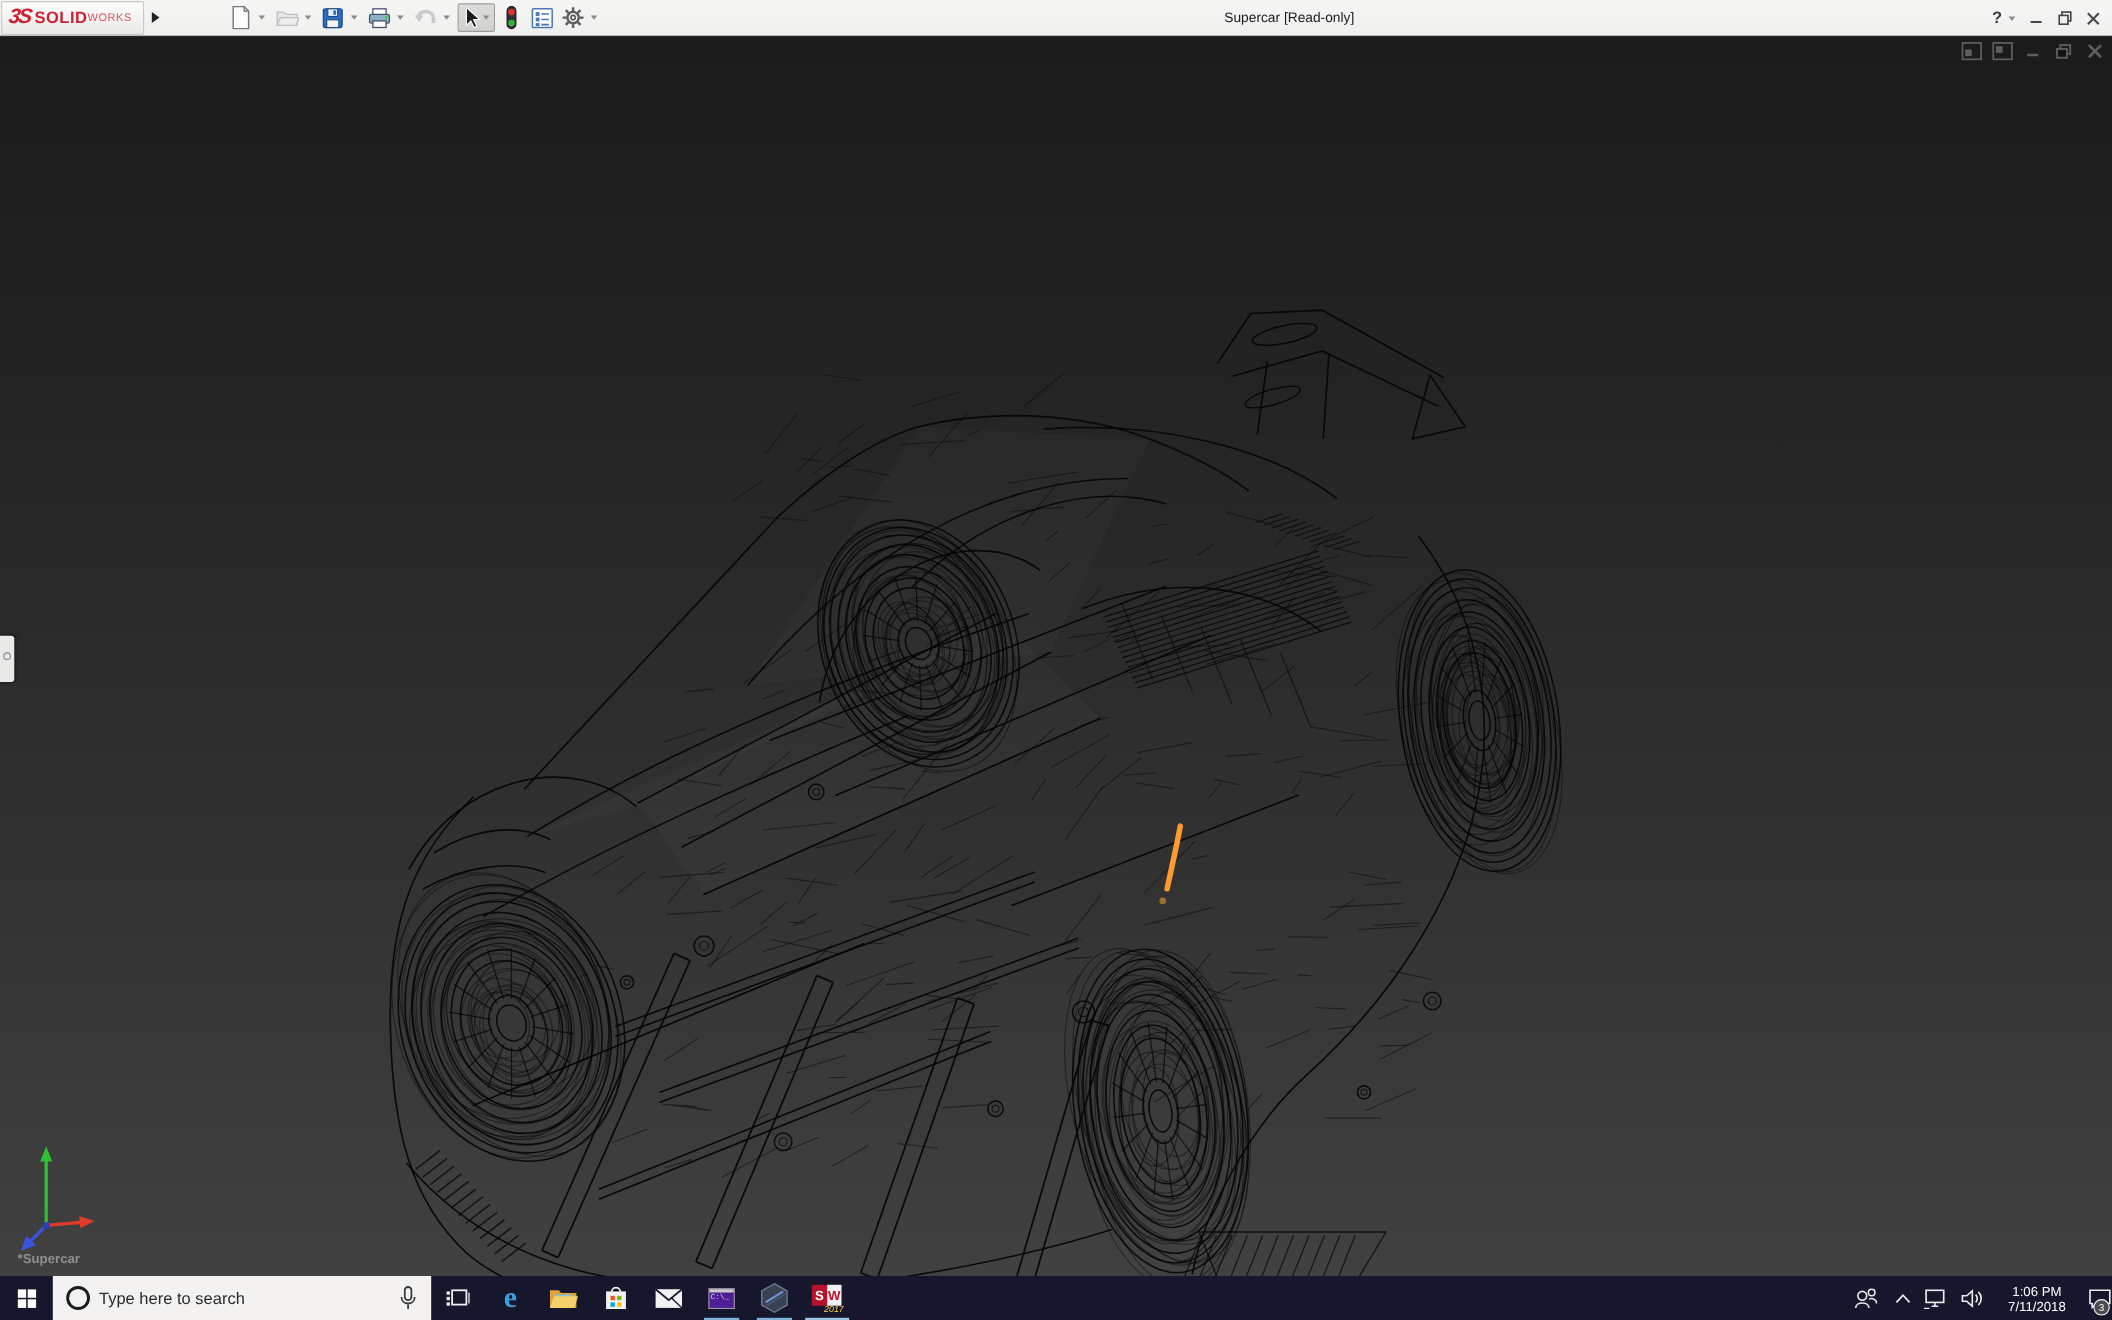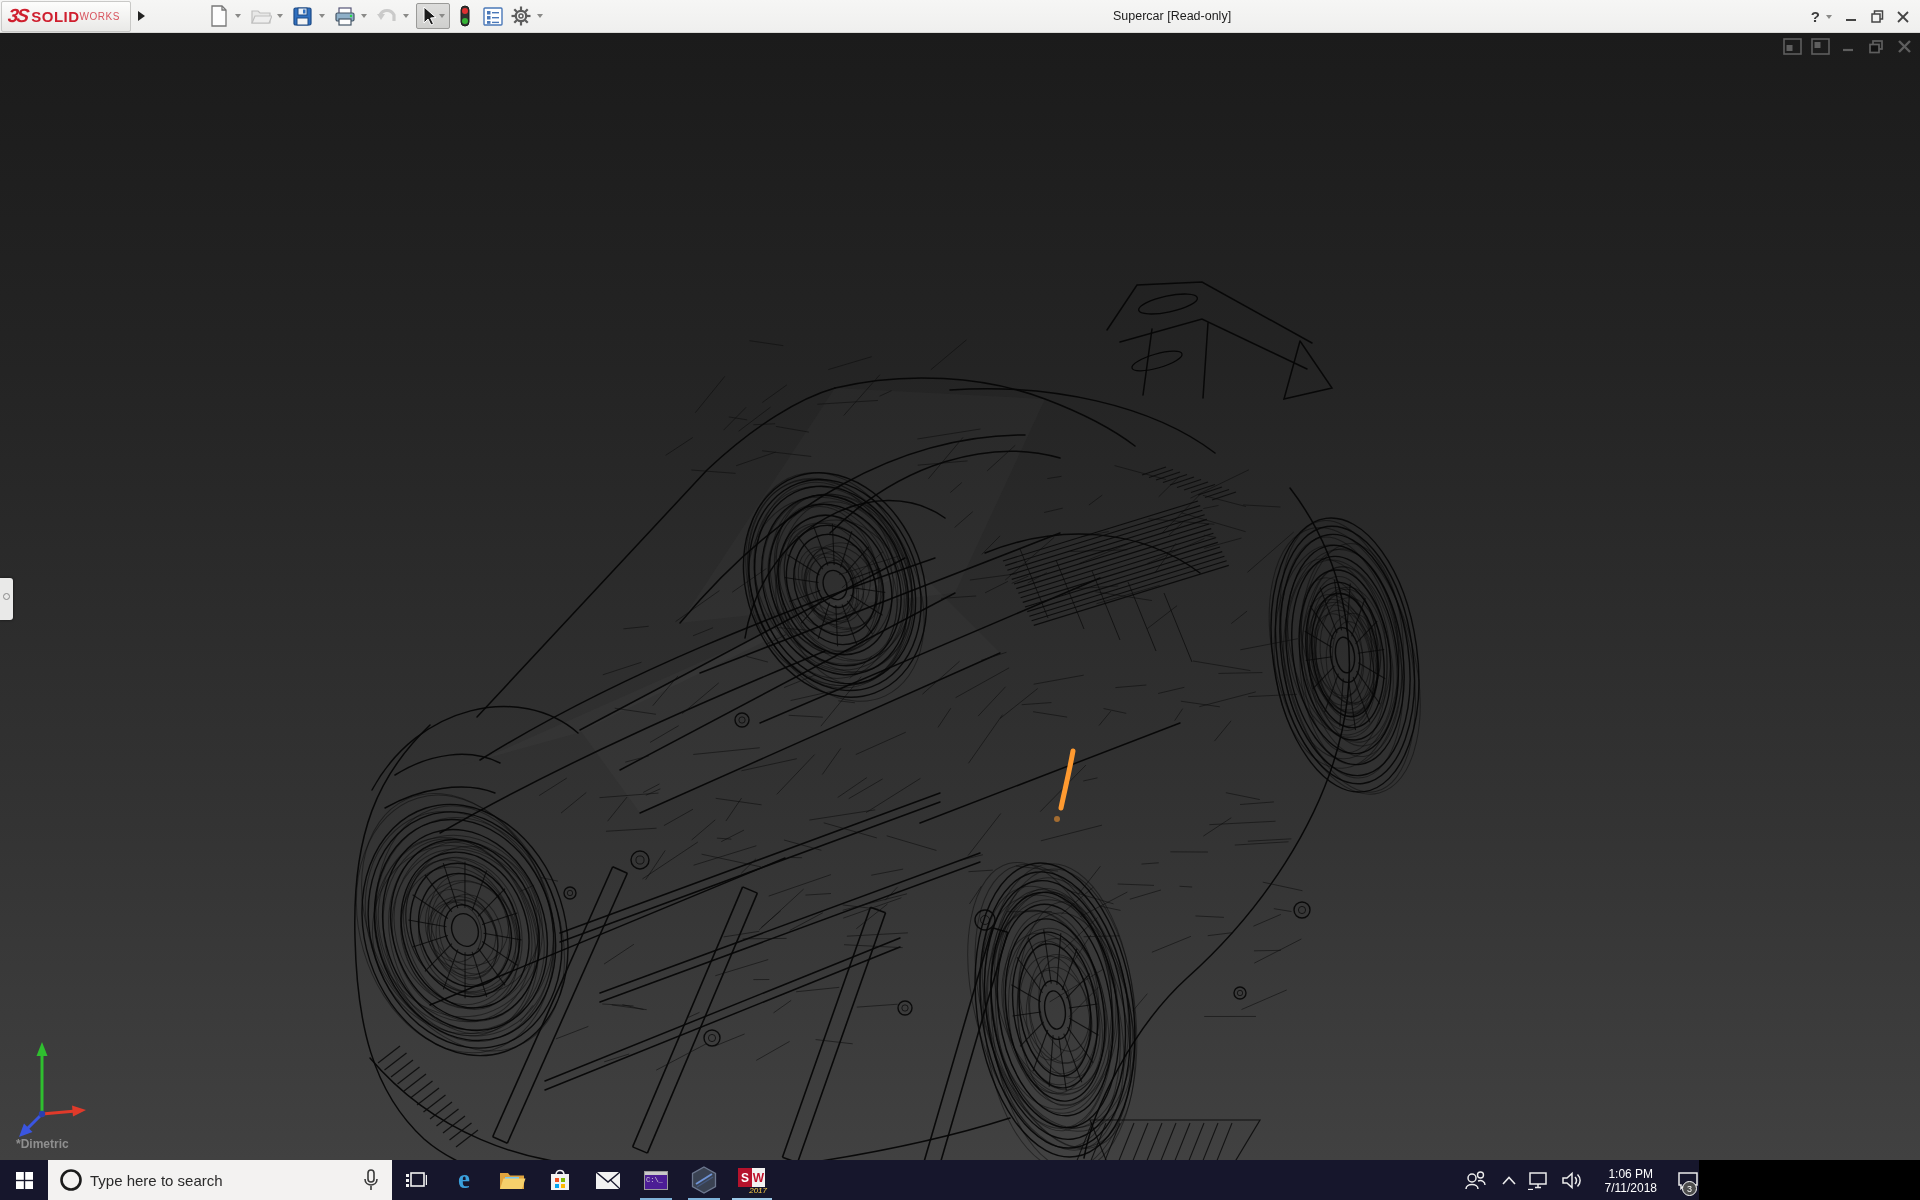--- a/index.html
+++ b/index.html
@@ -40,21 +40,21 @@
   #doc-controls { position:absolute; right:6px; top:5px; display:flex; gap:9px; align-items:center; }
   .dc { width:19px; height:17px; display:flex; align-items:center; justify-content:center; }
   #left-tab { position:absolute; left:0; top:545px; width:13px; height:42px; background:#e9e9e8;
               border-radius:0 3px 3px 0; box-shadow:0 0 3px rgba(0,0,0,.6); }
   #left-tab .knob { position:absolute; left:3px; top:15px; width:7px; height:7px; border-radius:50%;
                     border:1.5px solid #8a8a8a; }
   #orient-label { position:absolute; left:16px; top:1104px; font-size:12px; font-weight:bold; color:#8f8f8f; }
   #triad { position:absolute; left:12px; top:999px; }
 
   
-  #taskbar { position:absolute; left:0; top:1160px; width:1699px; height:40px; background:#16162c;
+  #taskbar { position:absolute; left:0; top:1160px; width:1920px; height:40px; background:#16162c;
              display:flex; align-items:stretch; }
   .tk-btn { width:48px; display:flex; align-items:center; justify-content:center; position:relative; }
   #search-box { width:344px; background:#f3f2f1; display:flex; align-items:center; position:relative; }
   #search-box input { flex:1; border:none; outline:none; background:transparent; font-size:15px;
                       color:#1f1f1f; font-family:"Liberation Sans",sans-serif; padding-left:6px; }
   #search-box input::placeholder { color:#2a2a2a; opacity:1; }
   .run-ind { position:absolute; bottom:0; left:8px; width:32px; height:2.5px; background:#7fb2d9; }
   .run-ind.active { left:4px; width:40px; background:#9cc9e8; }
   #tray { margin-left:auto; display:flex; align-items:center; }
   .tray-ic { height:40px; display:flex; align-items:center; justify-content:flex-end; }
@@ -812,21 +812,21 @@
 
     <svg id="triad" width="84" height="110">
       <line x1="30" y1="82" x2="30" y2="22" stroke="#2fbf2f" stroke-width="3"></line>
       <polygon points="30,10 24.5,24 35.5,24" fill="#2fbf2f"></polygon>
       <line x1="30" y1="82" x2="64" y2="79" stroke="#e03a2a" stroke-width="3"></line>
       <polygon points="74,78 60,73.5 61,84.5" fill="#e03a2a"></polygon>
       <line x1="30" y1="82" x2="14" y2="98" stroke="#3a55e0" stroke-width="3"></line>
       <polygon points="7,105 12,91.5 20.5,100" fill="#3a55e0"></polygon>
       <circle cx="30" cy="82" r="3.2" fill="#2a3fb0"></circle>
     </svg>
-    <div id="orient-label">*Dimetric</div>
+    <div id="orient-label">*Supercar</div>
   </div>
 
   <div id="taskbar">
     <div class="tk-btn">
       <svg width="17" height="17">
         <rect x="0" y="0" width="7.8" height="7.8" fill="#fff"></rect>
           <rect x="9.2" y="0" width="7.8" height="7.8" fill="#fff"></rect>
         <rect x="0" y="9.2" width="7.8" height="7.8" fill="#fff"></rect>
           <rect x="9.2" y="9.2" width="7.8" height="7.8" fill="#fff"></rect>
       </svg>

